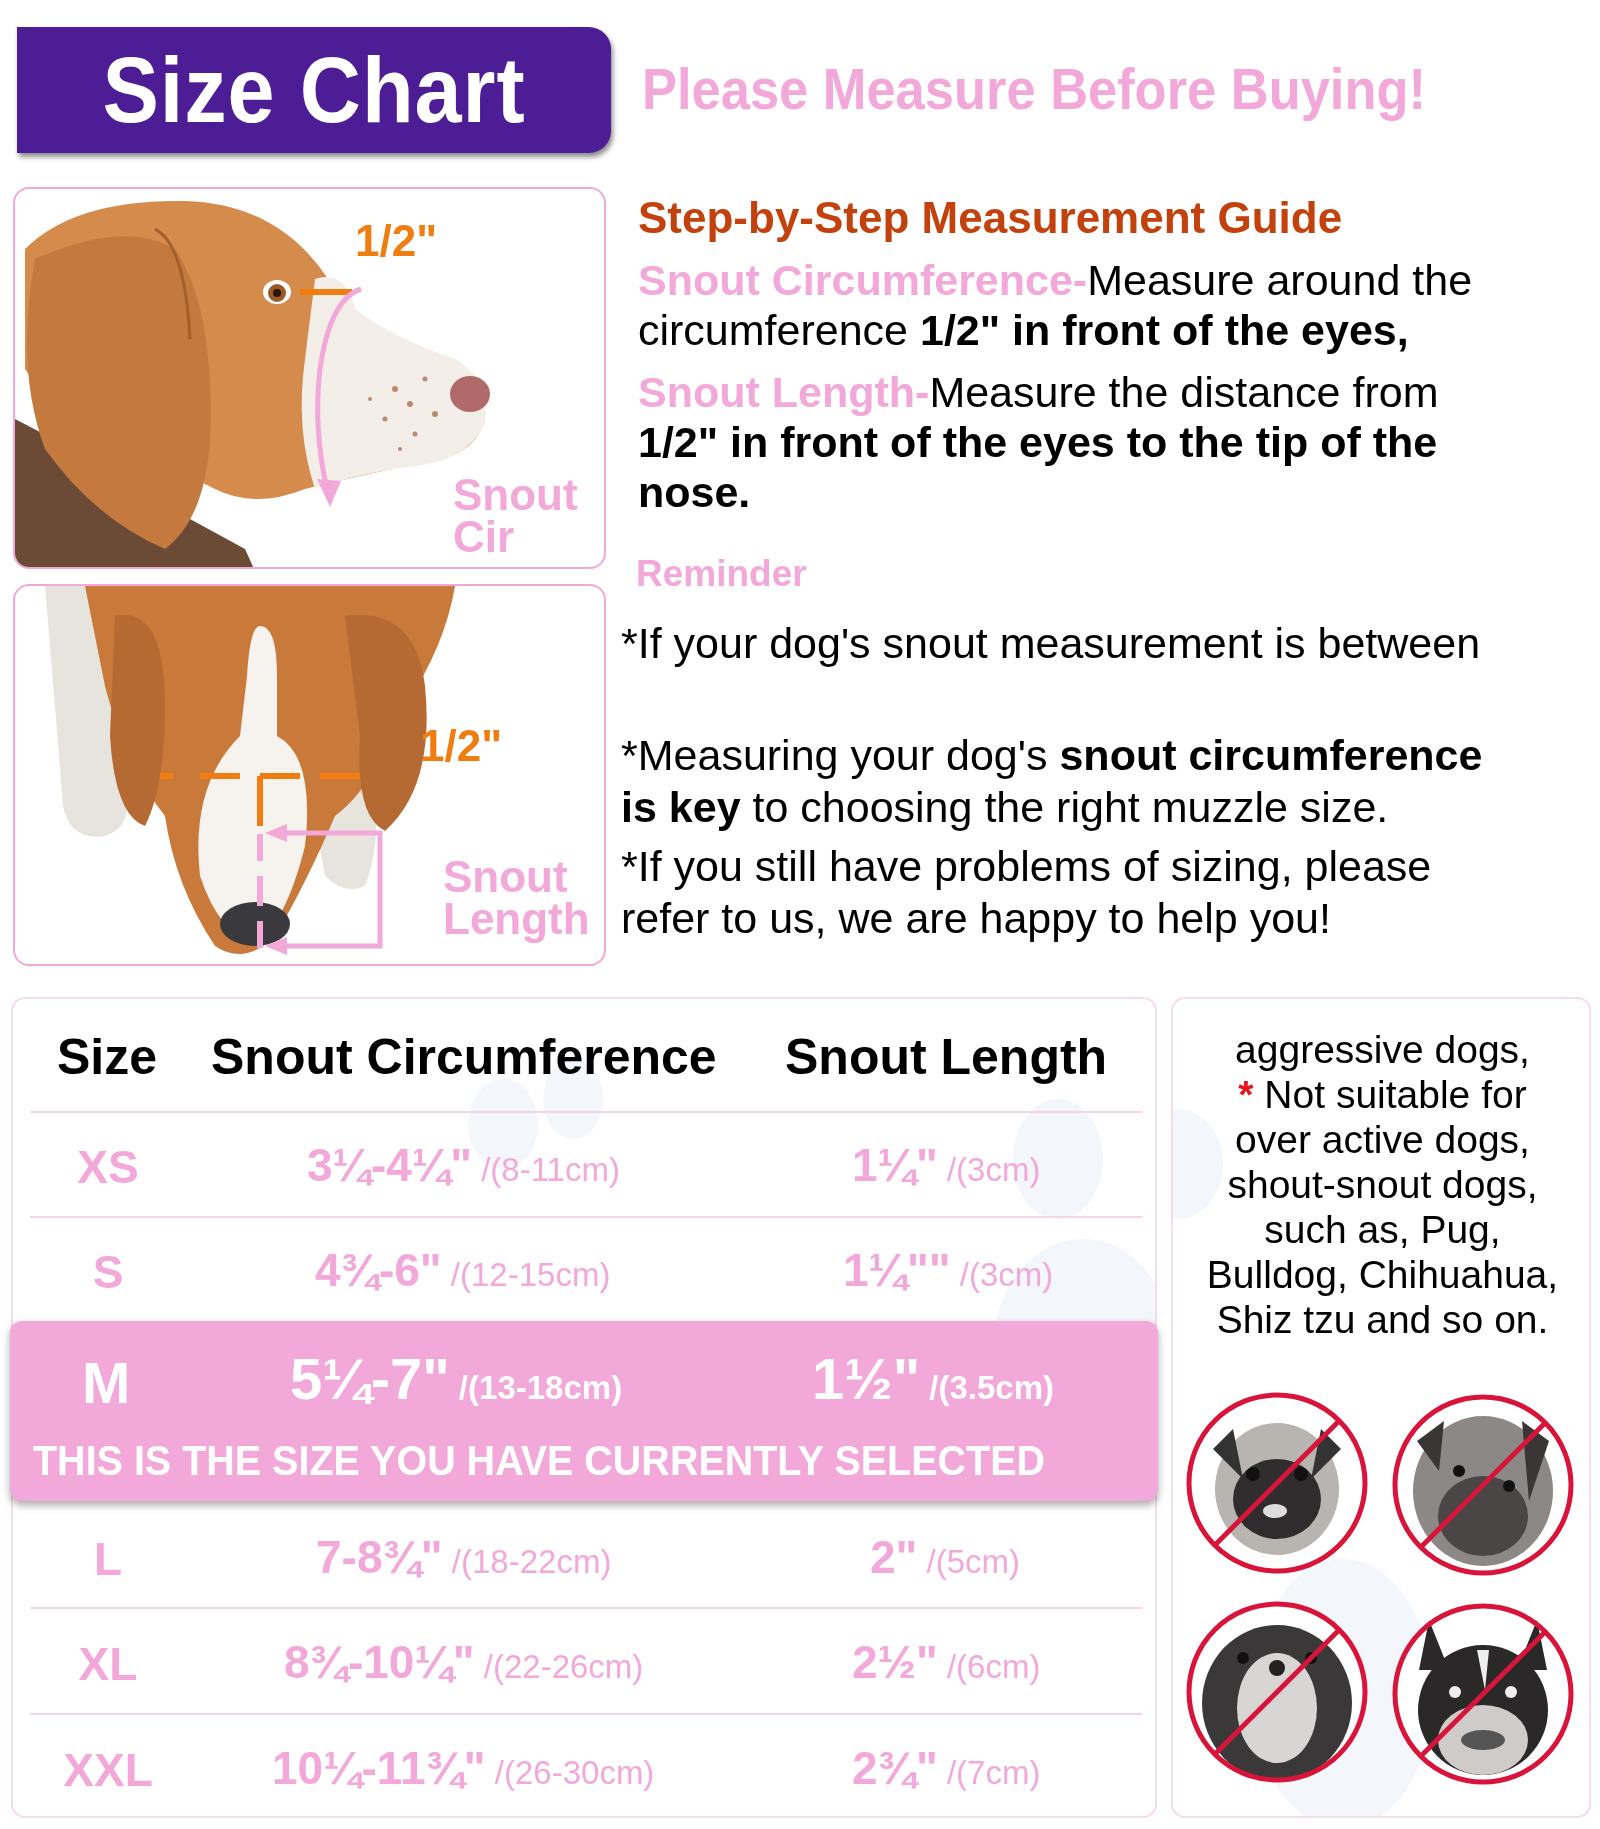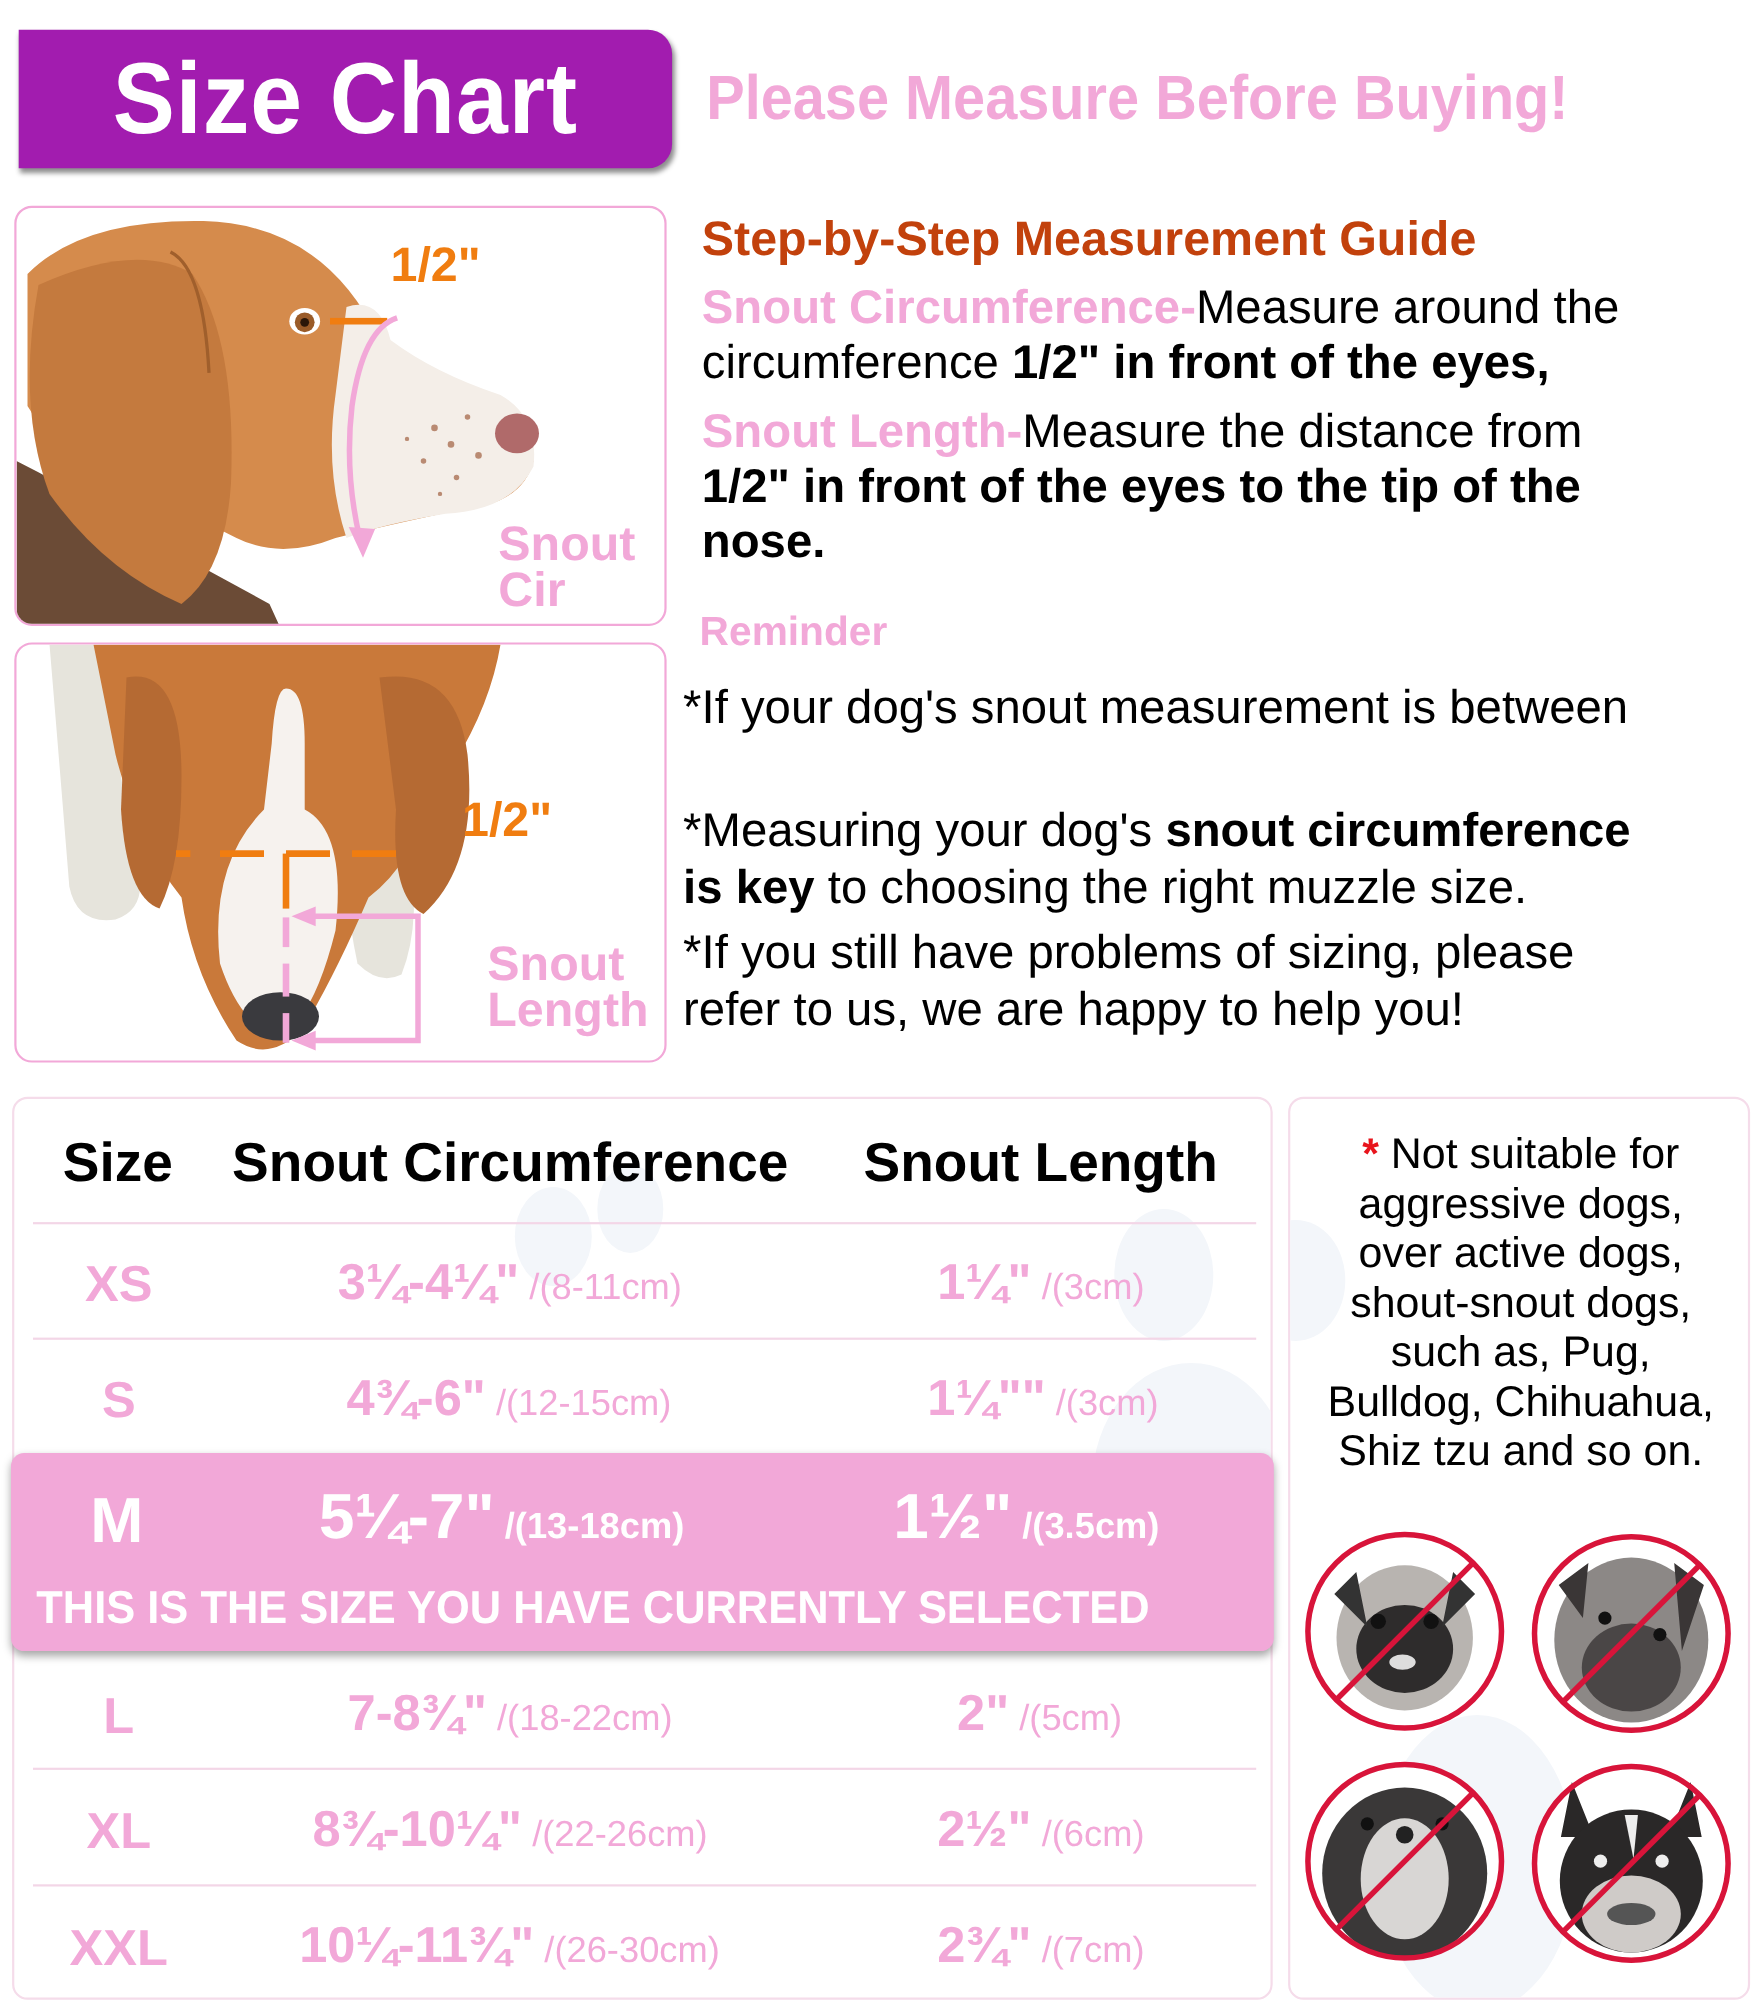--- a/index.html
+++ b/index.html
@@ -3,21 +3,21 @@
 <meta charset="utf-8">
 <style>
   * { box-sizing: border-box; margin: 0; padding: 0; }
   html, body { width: 1600px; height: 1829px; background: #ffffff; overflow: hidden; }
   body { position: relative; font-family: "Liberation Sans", sans-serif; color: #000; }
   .abs { position: absolute; }
 
   
   .title-box {
     left: 17px; top: 27px; width: 594px; height: 126px;
-    background: #a21caf; border-radius: 0 22px 22px 0;
+    background: #4c1d95; border-radius: 0 22px 22px 0;
     box-shadow: 2px 4px 5px rgba(0,0,0,0.45);
     display: flex; align-items: center; justify-content: center;
   }
   .title-text { color: #fff; font-weight: bold; font-size: 92px; letter-spacing: 1px; transform: scaleX(0.92); }
   .subtitle { left: 642px; top: 56px; color: #f2a8d8; font-weight: bold; font-size: 57px; white-space: nowrap; transform: scaleX(0.92); transform-origin: left top; }
 
   
   .photo-box {
     left: 13px; width: 593px; height: 382px;
     border: 2px solid #f2a8d8; border-radius: 16px; overflow: hidden; background: #fff;
@@ -229,22 +229,22 @@
   <span class="cell size-cell" style="left:38px; top:1743px;">XXL</span>
   <span class="cell" style="left:272px; top:1741px;"><span class="big">10¼-11¾"</span><span class="sm"> /(26-30cm)</span></span>
   <span class="cell" style="left:852px; top:1741px;"><span class="big">2¾"</span><span class="sm"> /(7cm)</span></span>
 </div>
 
 <div class="abs right-panel">
   <div class="paw" style="left:-40px; top:110px; width:90px; height:110px;"></div>
   <div class="paw" style="left:80px; top:560px; width:180px; height:270px;"></div>
 </div>
 <div class="abs warn-text">
+  <div>aggressive dogs,</div>
   <div><span class="star">*</span><span> Not suitable for</span></div>
-  <div>aggressive dogs,</div>
   <div>over active dogs,</div>
   <div>shout-snout dogs,</div>
   <div>such as, Pug,</div>
   <div>Bulldog, Chihuahua,</div>
   <div>Shiz tzu and so on.</div>
 </div>
 
 <svg class="abs banned" style="left:1183px; top:1389px;" viewBox="0 0 188 188">
   <circle cx="94" cy="94" r="88" fill="#fff"></circle>
   <ellipse cx="94" cy="100" rx="62" ry="66" fill="#b8b4b0"></ellipse>

